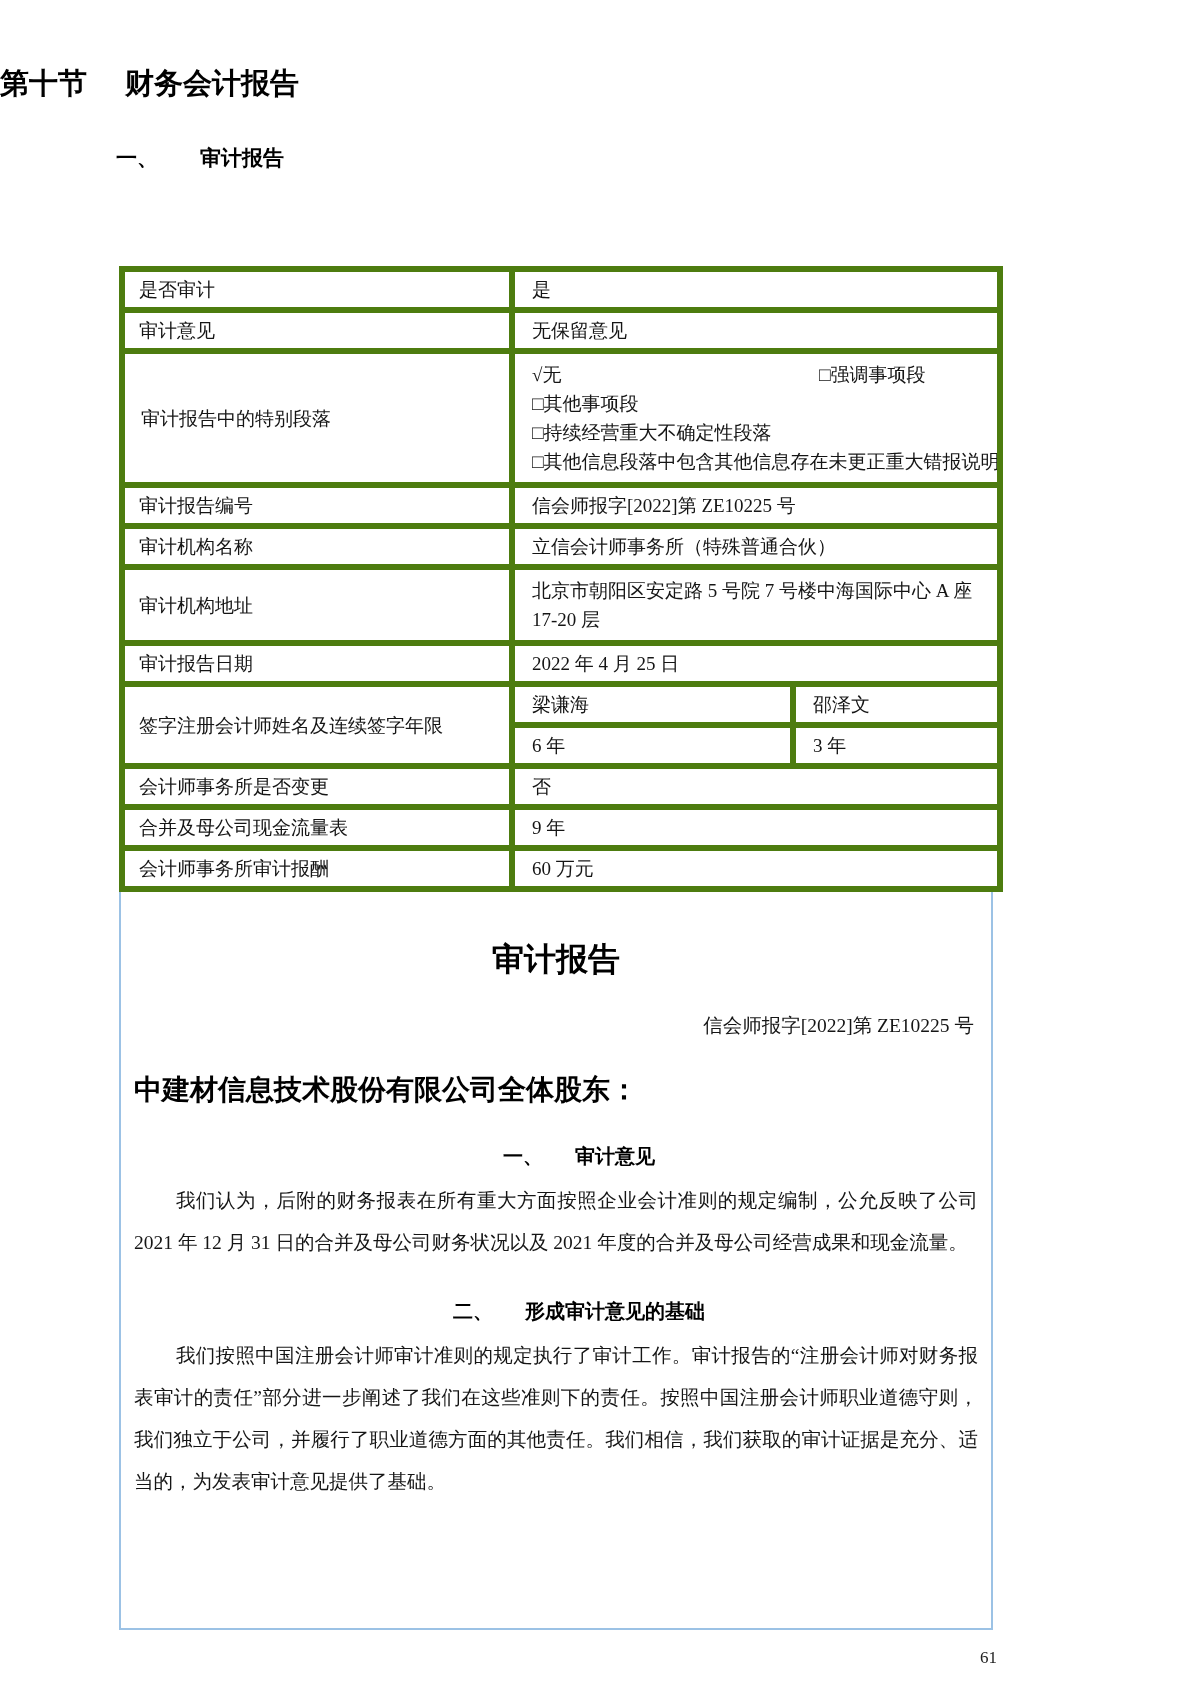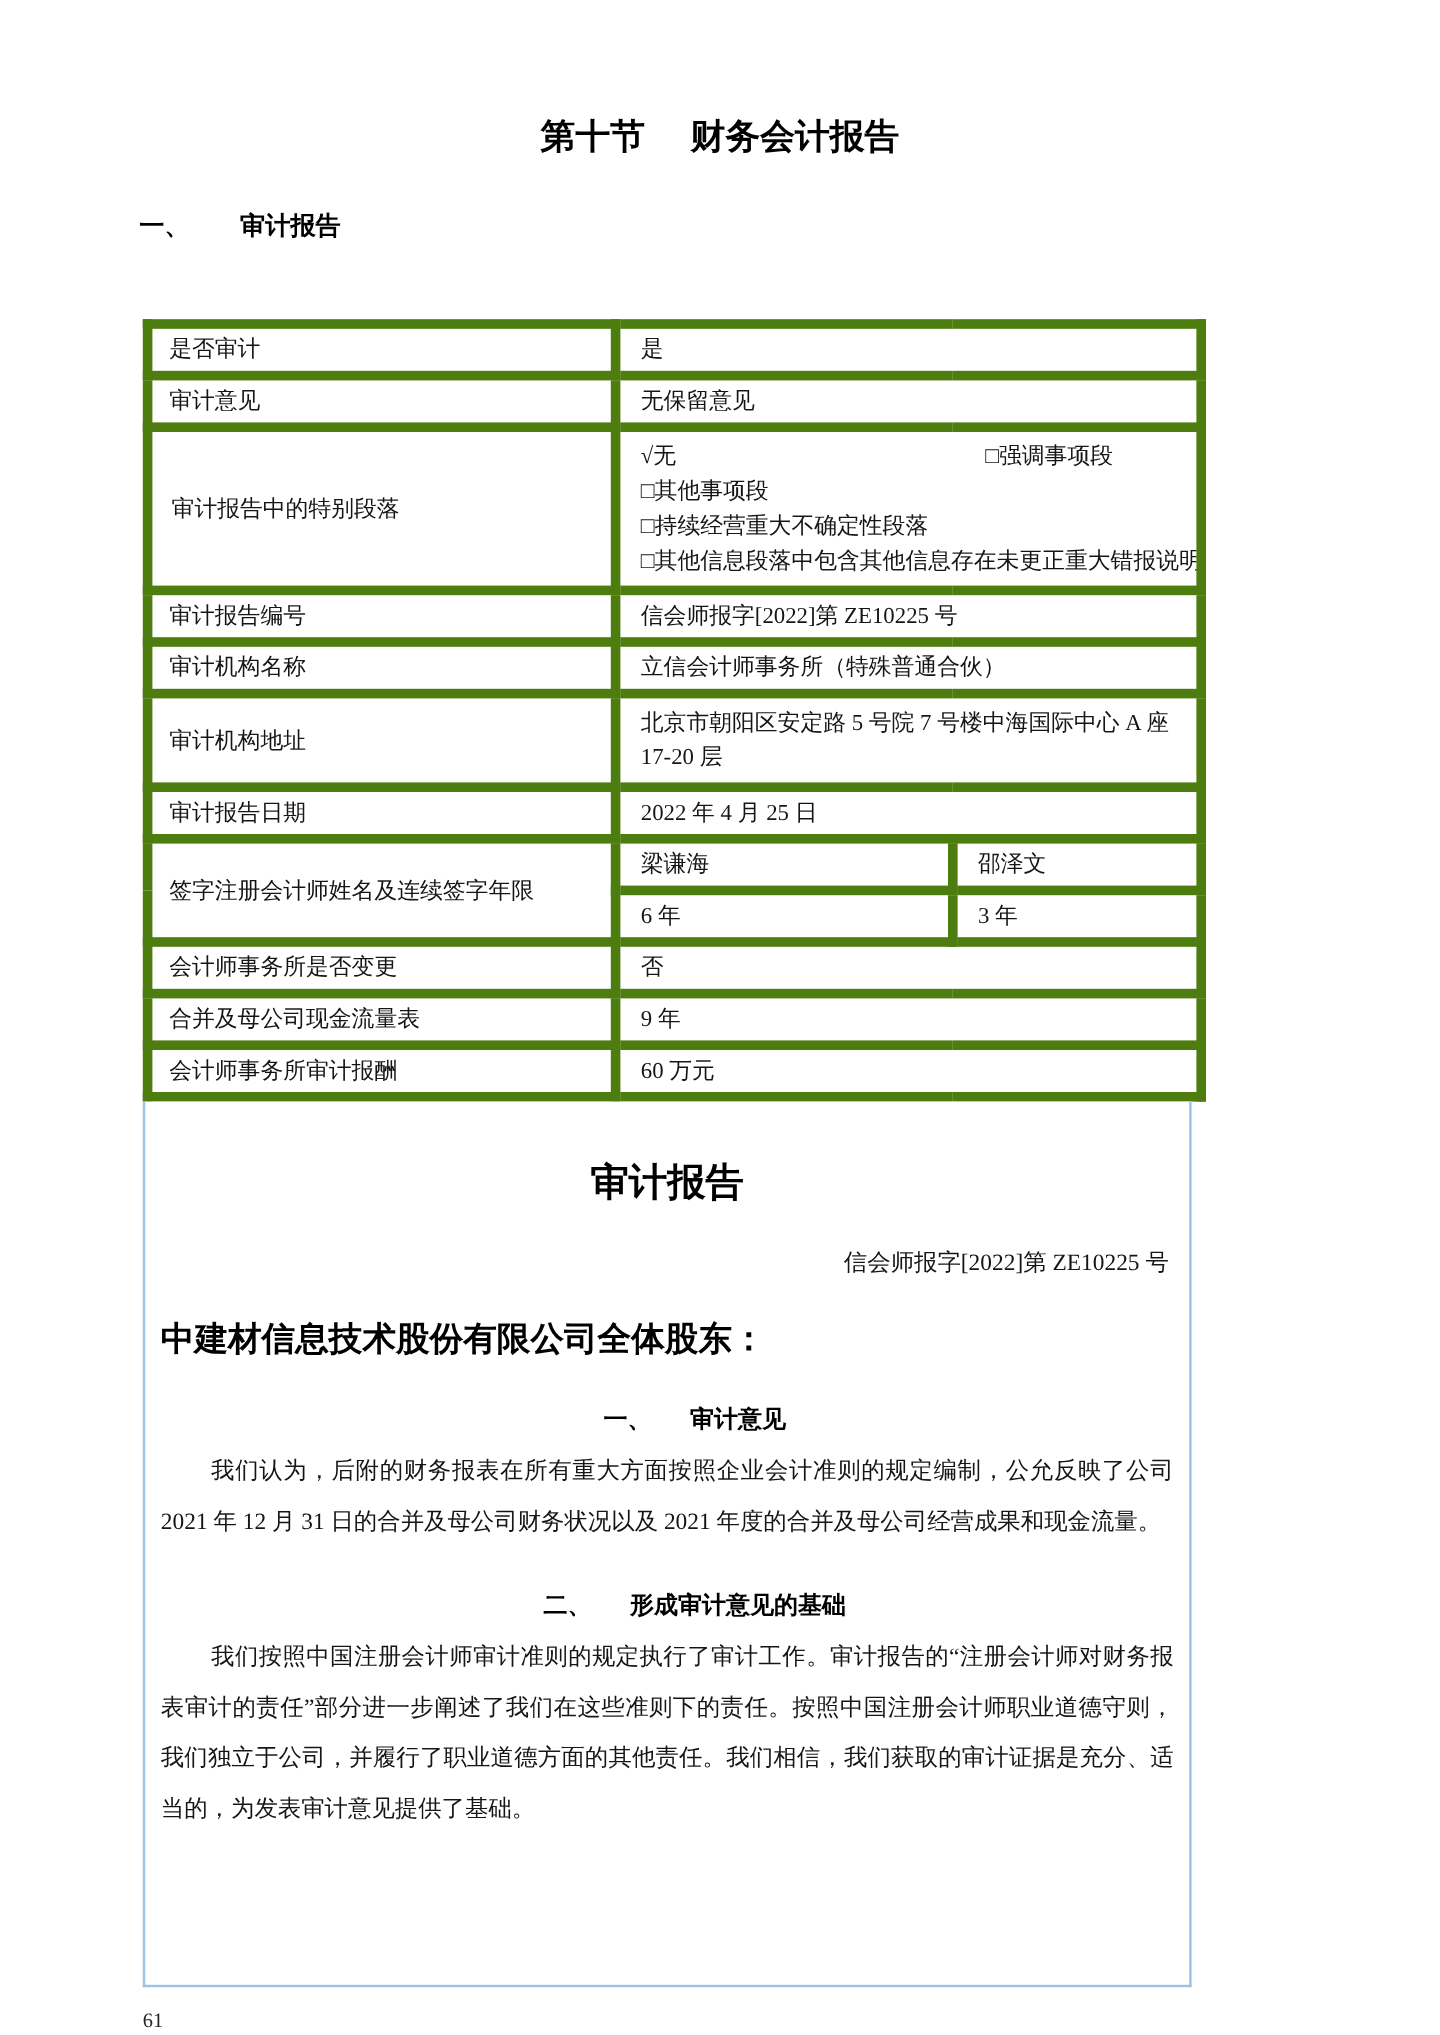--- a/index.html
+++ b/index.html
@@ -6,42 +6,42 @@
   body{
     width:1200px;height:1696px;position:relative;
     font-family:"Liberation Serif","DejaVu Serif",serif;
     color:#151515;
     -webkit-font-smoothing:antialiased;
   }
   .page{position:relative;width:1200px;height:1696px;overflow:hidden;}
 
   
   .doc-title{
-    margin:0;padding-top:94px;text-align:center;
+    margin:0;padding-top:64px;
     font-family:"Liberation Sans","DejaVu Sans",sans-serif;
     font-weight:700;font-size:29px;color:#000;
   }
   .doc-title .gap{margin-left:38px;}
   .sec1-heading{
     margin:0;padding:40px 11px 0 116px;
     font-family:"Liberation Sans","DejaVu Sans",sans-serif;
     font-weight:700;font-size:21px;color:#000;
   }
   .sec1-heading .gap{margin-left:42px;}
 
   
   .content{position:absolute;left:119px;top:266px;width:878px;}
 
   
   table.audit{
     border-collapse:collapse;width:878px;table-layout:fixed;
     font-size:19px;color:#151515;
   }
   table.audit td{
-    border:8px solid #4d7c0f;
+    border:6px solid #4d7c0f;
     padding:3px 10px 3px 14px;
     height:29px;line-height:27px;
     vertical-align:middle;
     overflow:hidden;
   }
   table.audit td.val{padding-left:17px;}
   td.vtop{vertical-align:top;padding-top:5px;}
   tr.addr td{line-height:29px;padding-top:6px;padding-bottom:6px;}
   tr.special td{padding-top:6px;padding-bottom:6px;padding-left:16px;}
   .cbline{line-height:29px;position:relative;white-space:nowrap;}
@@ -71,21 +71,21 @@
     font-family:"Liberation Sans","DejaVu Sans",sans-serif;
     font-weight:700;font-size:20px;color:#000;text-align:center;
   }
   .sub-heading .gap{margin-left:32px;}
   .para{
     margin:0;font-size:19.5px;line-height:42px;
     text-indent:2.15em;text-align:justify;color:#151515;
   }
 
   .page-number{
-    margin-top:18px;text-align:left;font-size:17px;color:#222;
+    margin-top:18px;text-align:right;font-size:17px;color:#222;
   }
 </style>
 </head>
 <body>
 
 <div class="page">
 
   <h1 class="doc-title"><span>第十节</span><span class="gap">财务会计报告</span></h1>
 
   <h2 class="sec1-heading"><span>一、</span><span class="gap">审计报告</span></h2>

